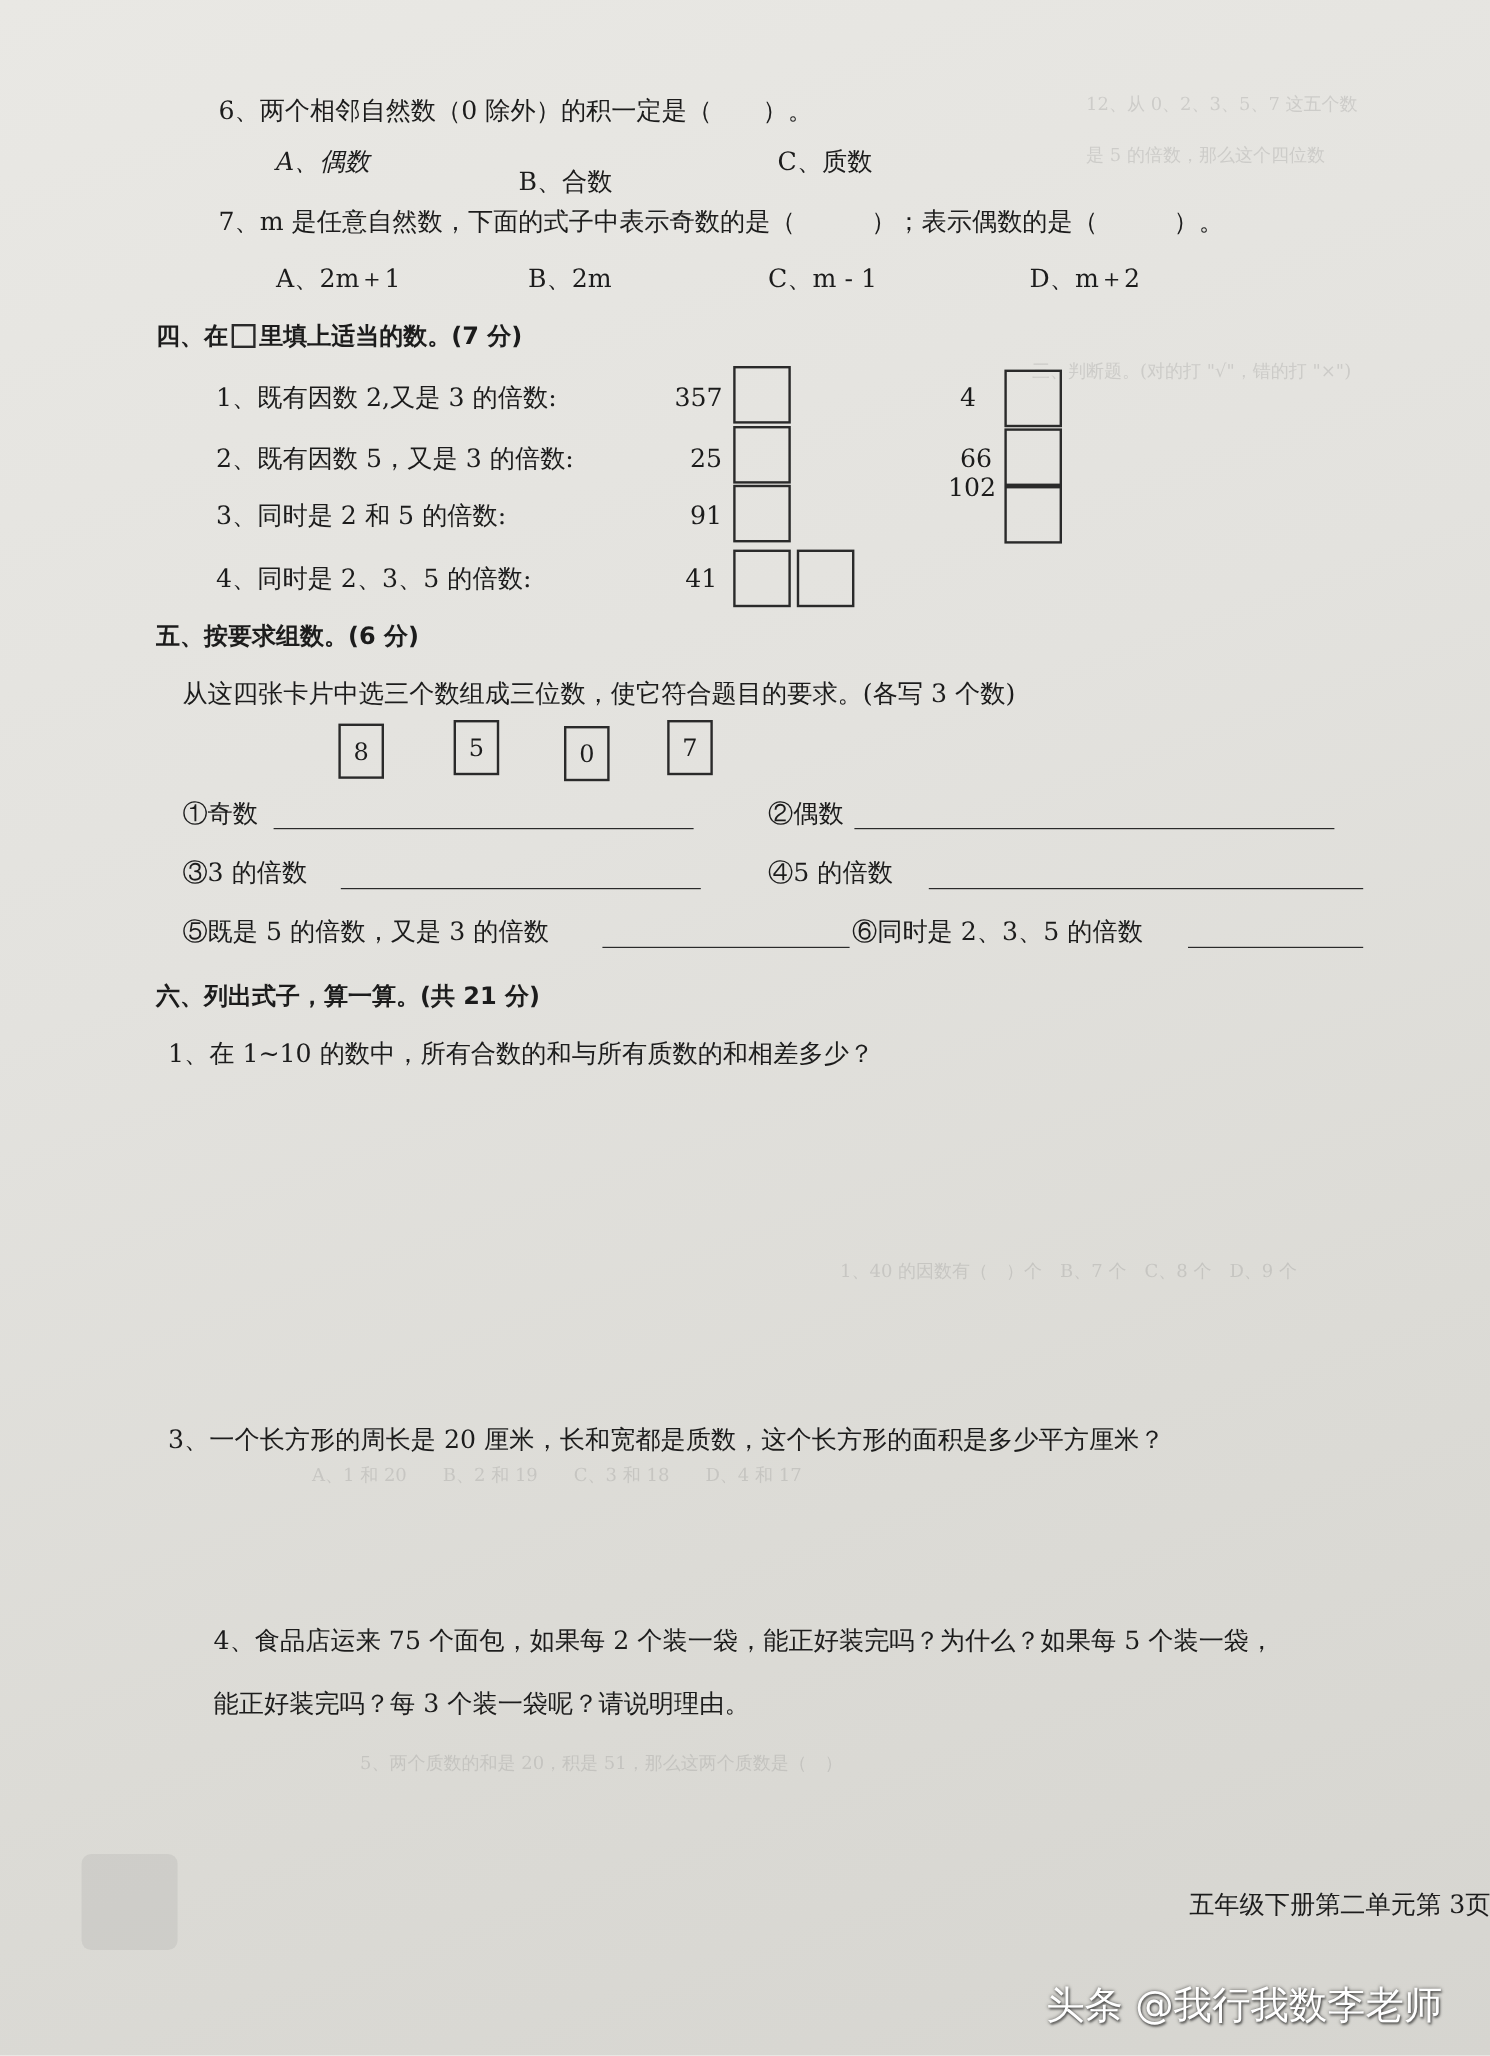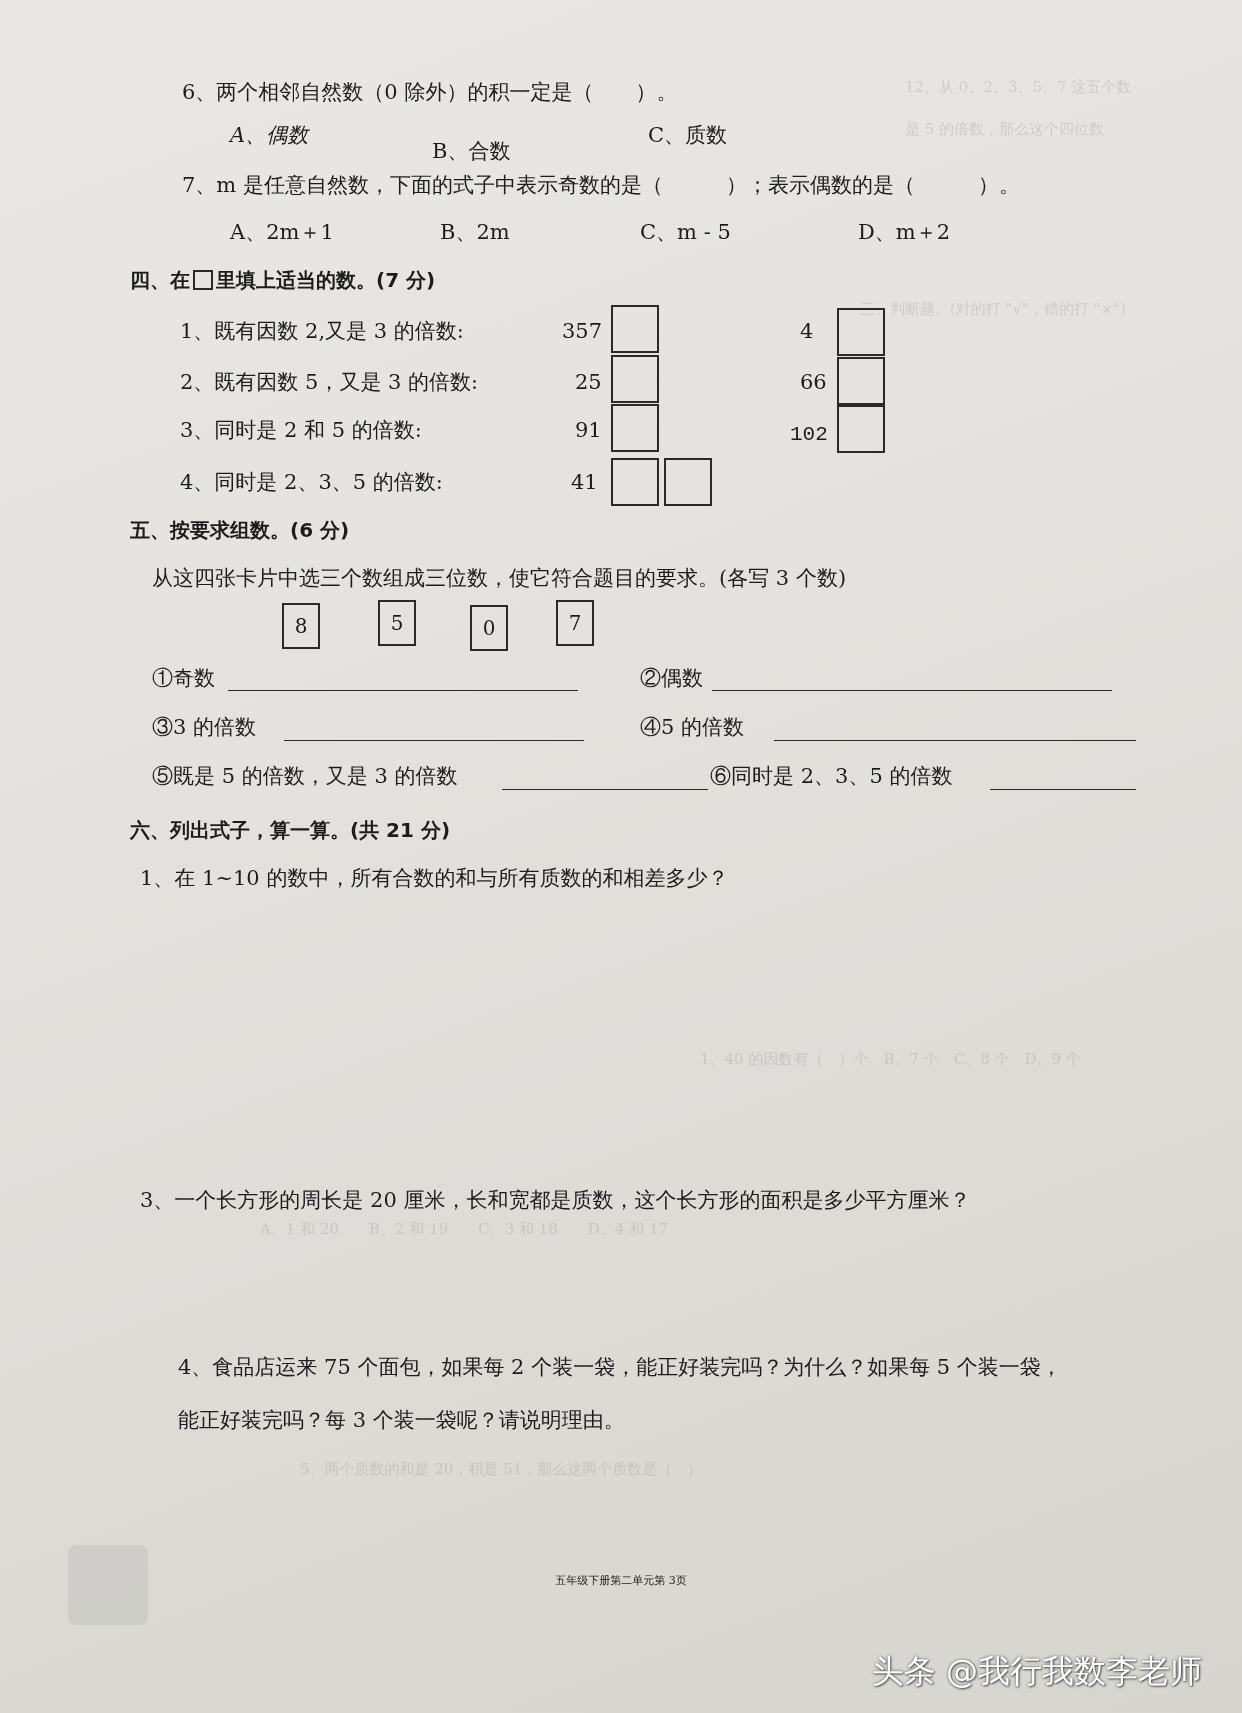--- a/index.html
+++ b/index.html
@@ -16,21 +16,21 @@
   .box.fill { width: 48px; height: 48px; }
   .card { position: absolute; width: 38px; height: 46px; border: 2px solid #2a2a2a; box-sizing: border-box;
           display: flex; align-items: center; justify-content: center; font-size: 20px; }
   .line { position: absolute; height: 0; border-bottom: 1.5px solid #2a2a2a; }
   .inline-box { display: inline-block; width: 20px; height: 20px; border: 2px solid #2a2a2a; vertical-align: -3px; margin: 0 3px; box-sizing: border-box; }
   .ghost { position: absolute; color: rgba(120,120,120,0.22); font-size: 15px; white-space: nowrap; }
   .stamp { position: absolute; left: 70px; left: 68px; top: 1545px; width: 80px; height: 80px; border-radius: 8px;
            background: rgba(150,150,150,0.18); }
   .watermark { position: absolute; right: 40px; top: 1650px; font-family: "DejaVu Sans", sans-serif; font-size: 32px;
                color: #ffffff; text-shadow: 0 0 3px rgba(0,0,0,0.6), 1px 1px 2px rgba(0,0,0,0.5); white-space: nowrap; }
-  .footer { position: absolute; left: 0; width: 100%; top: 1573px; text-align: center; font-size: 11px; }
+  .footer { position: absolute; left: 0; width: 100%; top: 1573px; text-align: right; font-size: 21px; }
 </style>
 </head>
 <body>
 
 <div class="page">
 
   <div class="ghost" style="left:905px;top:78px;">12、从 0、2、3、5、7 这五个数</div>
   <div class="ghost" style="left:905px;top:120px;">是 5 的倍数，那么这个四位数</div>
   <div class="ghost" style="left:860px;top:300px;">三、判断题。(对的打 "√"，错的打 "×")</div>
   <div class="ghost" style="left:700px;top:1050px;">1、40 的因数有（　）个　B、7 个　C、8 个　D、9 个</div>
@@ -38,38 +38,38 @@
   <div class="ghost" style="left:300px;top:1460px;">5、两个质数的和是 20，积是 51，那么这两个质数是（　）</div>
 
   <div class="t" style="left:182px;top:82px;">6、两个相邻自然数（0 除外）的积一定是（　　）。</div>
   <div class="t" style="left:230px;top:125px;font-style:italic;">A、偶数</div>
   <div class="t" style="left:432px;top:141px;">B、合数</div>
   <div class="t" style="left:648px;top:125px;">C、质数</div>
 
   <div class="t" style="left:182px;top:175px;">7、m 是任意自然数，下面的式子中表示奇数的是（　　　）；表示偶数的是（　　　）。</div>
   <div class="t" style="left:230px;top:222px;">A、2m＋1</div>
   <div class="t" style="left:440px;top:222px;">B、2m</div>
-  <div class="t" style="left:640px;top:222px;">C、m - 5</div>
+  <div class="t" style="left:640px;top:222px;">C、m - 1</div>
   <div class="t" style="left:858px;top:222px;">D、m＋2</div>
 
   <div class="t h" style="left:130px;top:270px;">
     <span>四、在</span><span class="inline-box"></span><span>里填上适当的数。(7 分)</span>
   </div>
 
   <div class="t" style="left:180px;top:321px;">1、既有因数 2,又是 3 的倍数:</div>
   <div class="t" style="left:562px;top:321px;">357</div>
   <div class="t" style="left:800px;top:321px;">4</div>
 
   <div class="t" style="left:180px;top:372px;">2、既有因数 5，又是 3 的倍数:</div>
   <div class="t" style="left:575px;top:372px;">25</div>
   <div class="t" style="left:800px;top:372px;">66</div>
 
   <div class="t" style="left:180px;top:420px;">3、同时是 2 和 5 的倍数:</div>
   <div class="t" style="left:575px;top:420px;">91</div>
-  <div class="t" style="left:790px;top:424px;font-family:Liberation Mono, monospace;">102</div>
+  <div class="t" style="left:790px;top:396px;">102</div>
 
   <div class="t" style="left:180px;top:472px;">4、同时是 2、3、5 的倍数:</div>
   <div class="t" style="left:571px;top:472px;">41</div>
 
   <div class="box fill" style="left:611px;top:305px;"></div>
   <div class="box fill" style="left:611px;top:355px;"></div>
   <div class="box fill" style="left:611px;top:404px;"></div>
   <div class="box fill" style="left:611px;top:458px;"></div>
   <div class="box fill" style="left:664px;top:458px;"></div>
   <div class="box fill" style="left:837px;top:308px;"></div>

